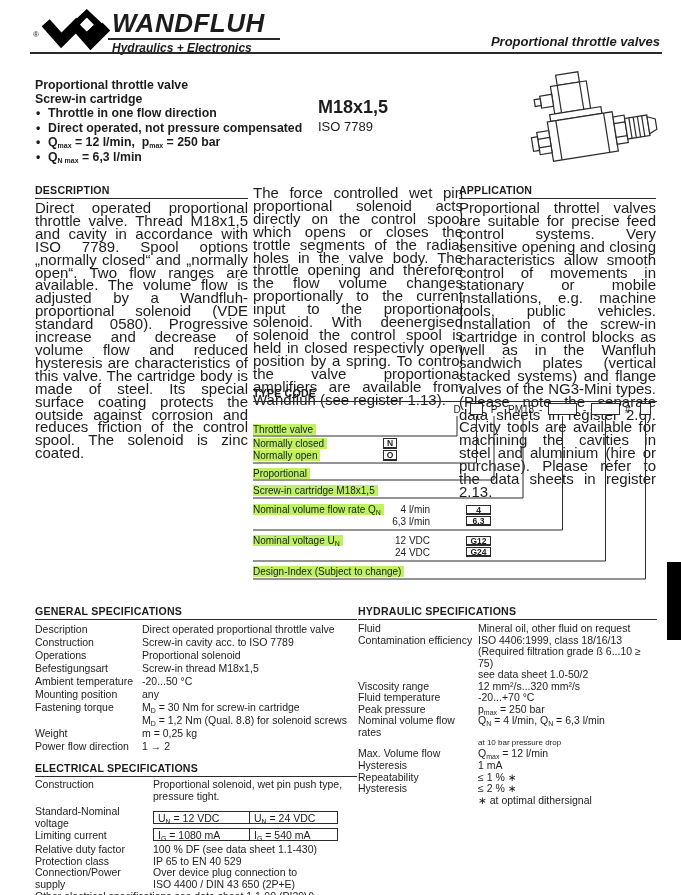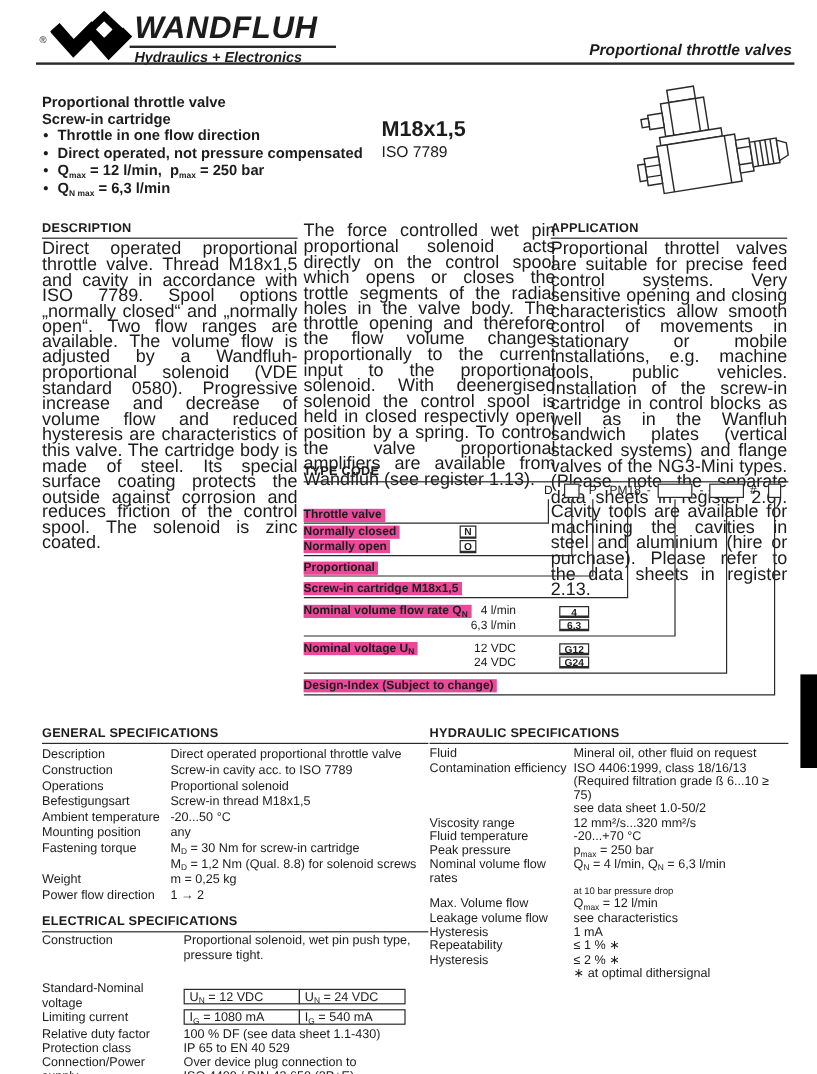--- a/index.html
+++ b/index.html
@@ -26,21 +26,21 @@
   .model { font-size:18px; font-weight:bold; }
   .iso { font-size:13px; }
 
   
   .sec-title { font-size:10.6px; font-weight:bold; border-bottom:1.5px solid #2a2a2a; padding-bottom:2px; letter-spacing:0.2px; }
   .col-body { margin-top:3px; font-size:15px; line-height:12.9px; text-align:justify; }
 
   
   .tc-el { position:absolute; font-size:10px; white-space:nowrap; }
   .tc-ebox { position:absolute; border:1px solid #2a2a2a; background:#fff; }
-  .tc-label { position:absolute; font-size:10px; white-space:nowrap; background:#ec4899; padding-right:3px;font-weight:bold; }
+  .tc-label { position:absolute; font-size:10px; white-space:nowrap; background:#bef264; padding-right:3px; }
   .tc-opt { position:absolute; font-size:10px; white-space:nowrap; text-align:right; }
   .tc-codebox { position:absolute; border:1px solid #2a2a2a; border-bottom-width:2px; background:#fff;
                 font-size:8.5px; font-weight:bold; text-align:center; line-height:8px; }
   .tc-svg { position:absolute; left:0; top:0; }
 
   
   .spec-row { display:grid; grid-template-columns:var(--lc) 1fr; font-size:10.5px; line-height:var(--lh); }
   .spec-row.small { font-size:8px; line-height:10px; }
   .gen { --lc:107px; --lh:13px; }
   .hyd { --lc:120px; --lh:11.55px; }
@@ -304,24 +304,20 @@
         <div class="spec-row hyd small">
           <span></span>
           <span>at 10 bar pressure drop</span>
         </div>
 
         <div class="spec-row hyd">
           <span>Max. Volume flow</span>
           <span>Q<sub>max</sub> = 12 l/min</span>
         </div>
 
-        <div class="spec-row hyd">
-          <span>Leakage volume flow</span>
-          <span>see characteristics</span>
-        </div>
 
         <div class="spec-row hyd">
           <span>Hysteresis</span>
           <span>1 mA</span>
         </div>
 
         <div class="spec-row hyd">
           <span>Repeatability</span>
           <span>≤ 1 % ∗</span>
         </div>
@@ -347,21 +343,21 @@
           <span>Construction</span>
           <span>Proportional solenoid, wet pin push type,</span>
         </div>
 
         <div class="spec-row ele">
           <span></span>
           <span>pressure tight.</span>
         </div>
       </div>
 
-    <div style="margin:16px 0 3px 0;">
+    <div style="margin:3px 0 3px 0;">
       <div class="volt-row">
         <span>Standard-Nominal voltage</span>
         <span class="volt-cell">U<sub>N</sub> = 12 VDC</span>
         <span class="volt-cell c2">U<sub>N</sub> = 24 VDC</span>
       </div>
       <div class="volt-row r2">
         <span>Limiting current</span>
         <span class="volt-cell">I<sub>G</sub> = 1080 mA</span>
         <span class="volt-cell c2">I<sub>G</sub> = 540 mA</span>
       </div>

